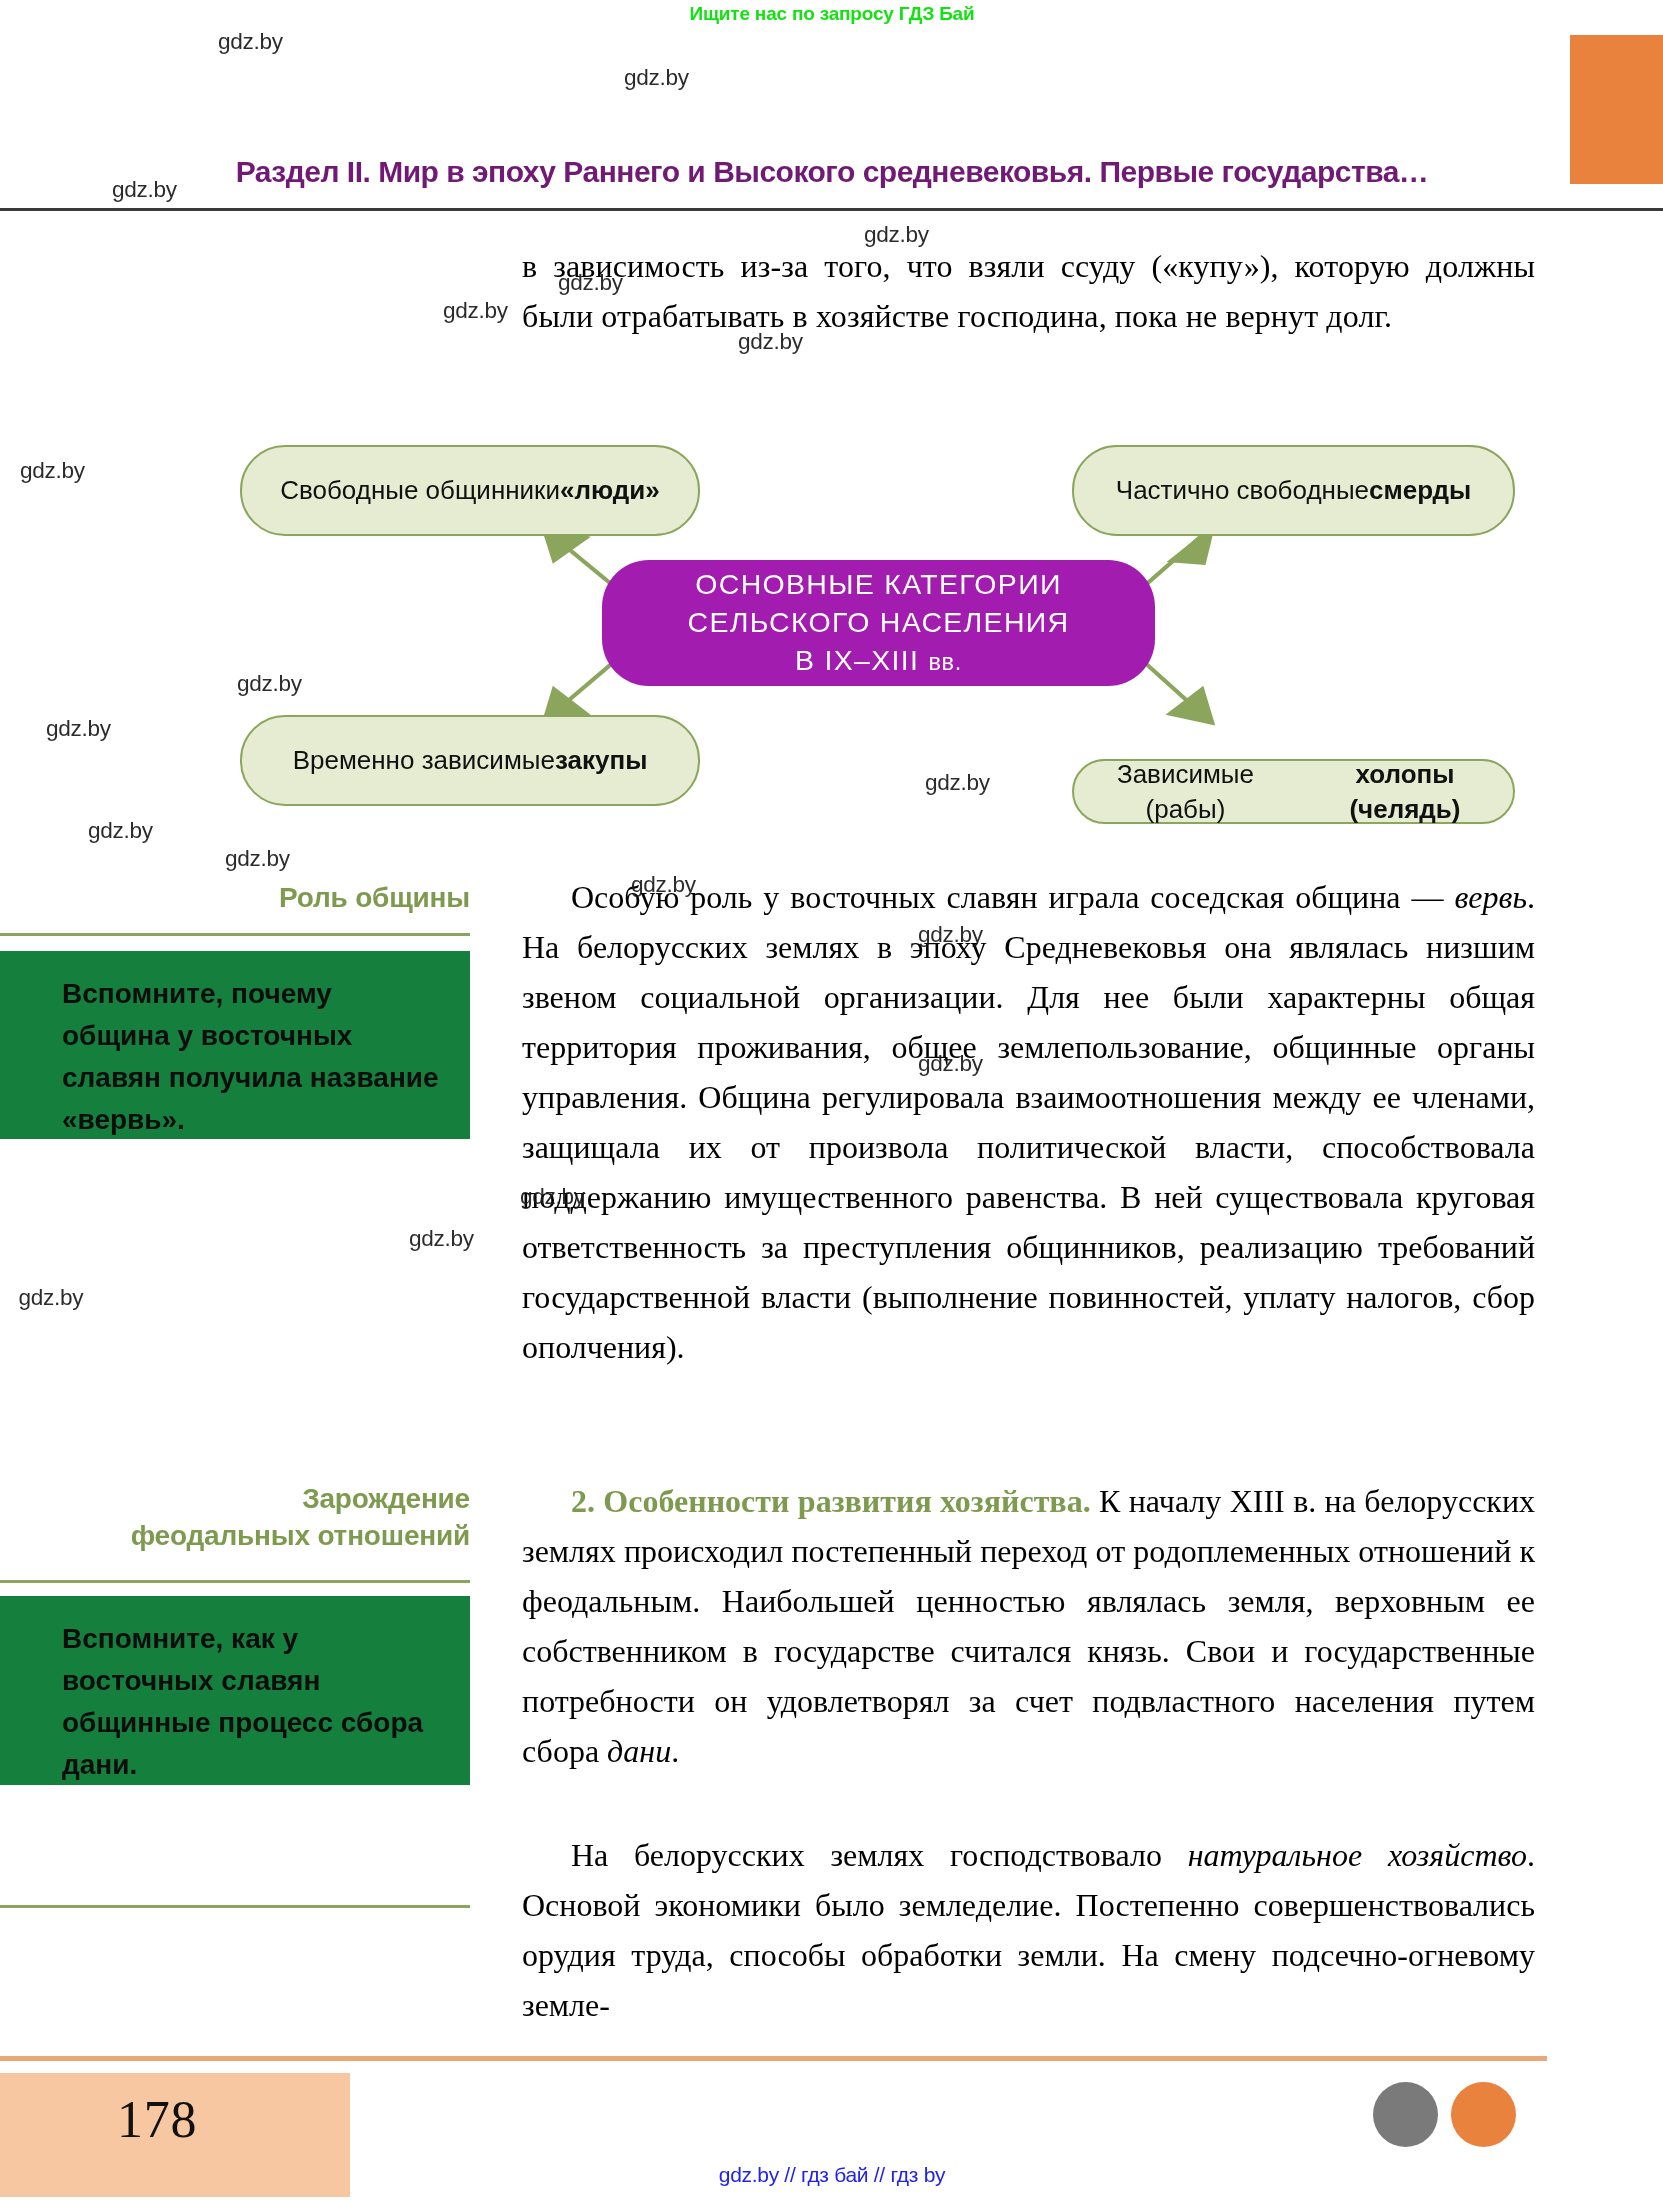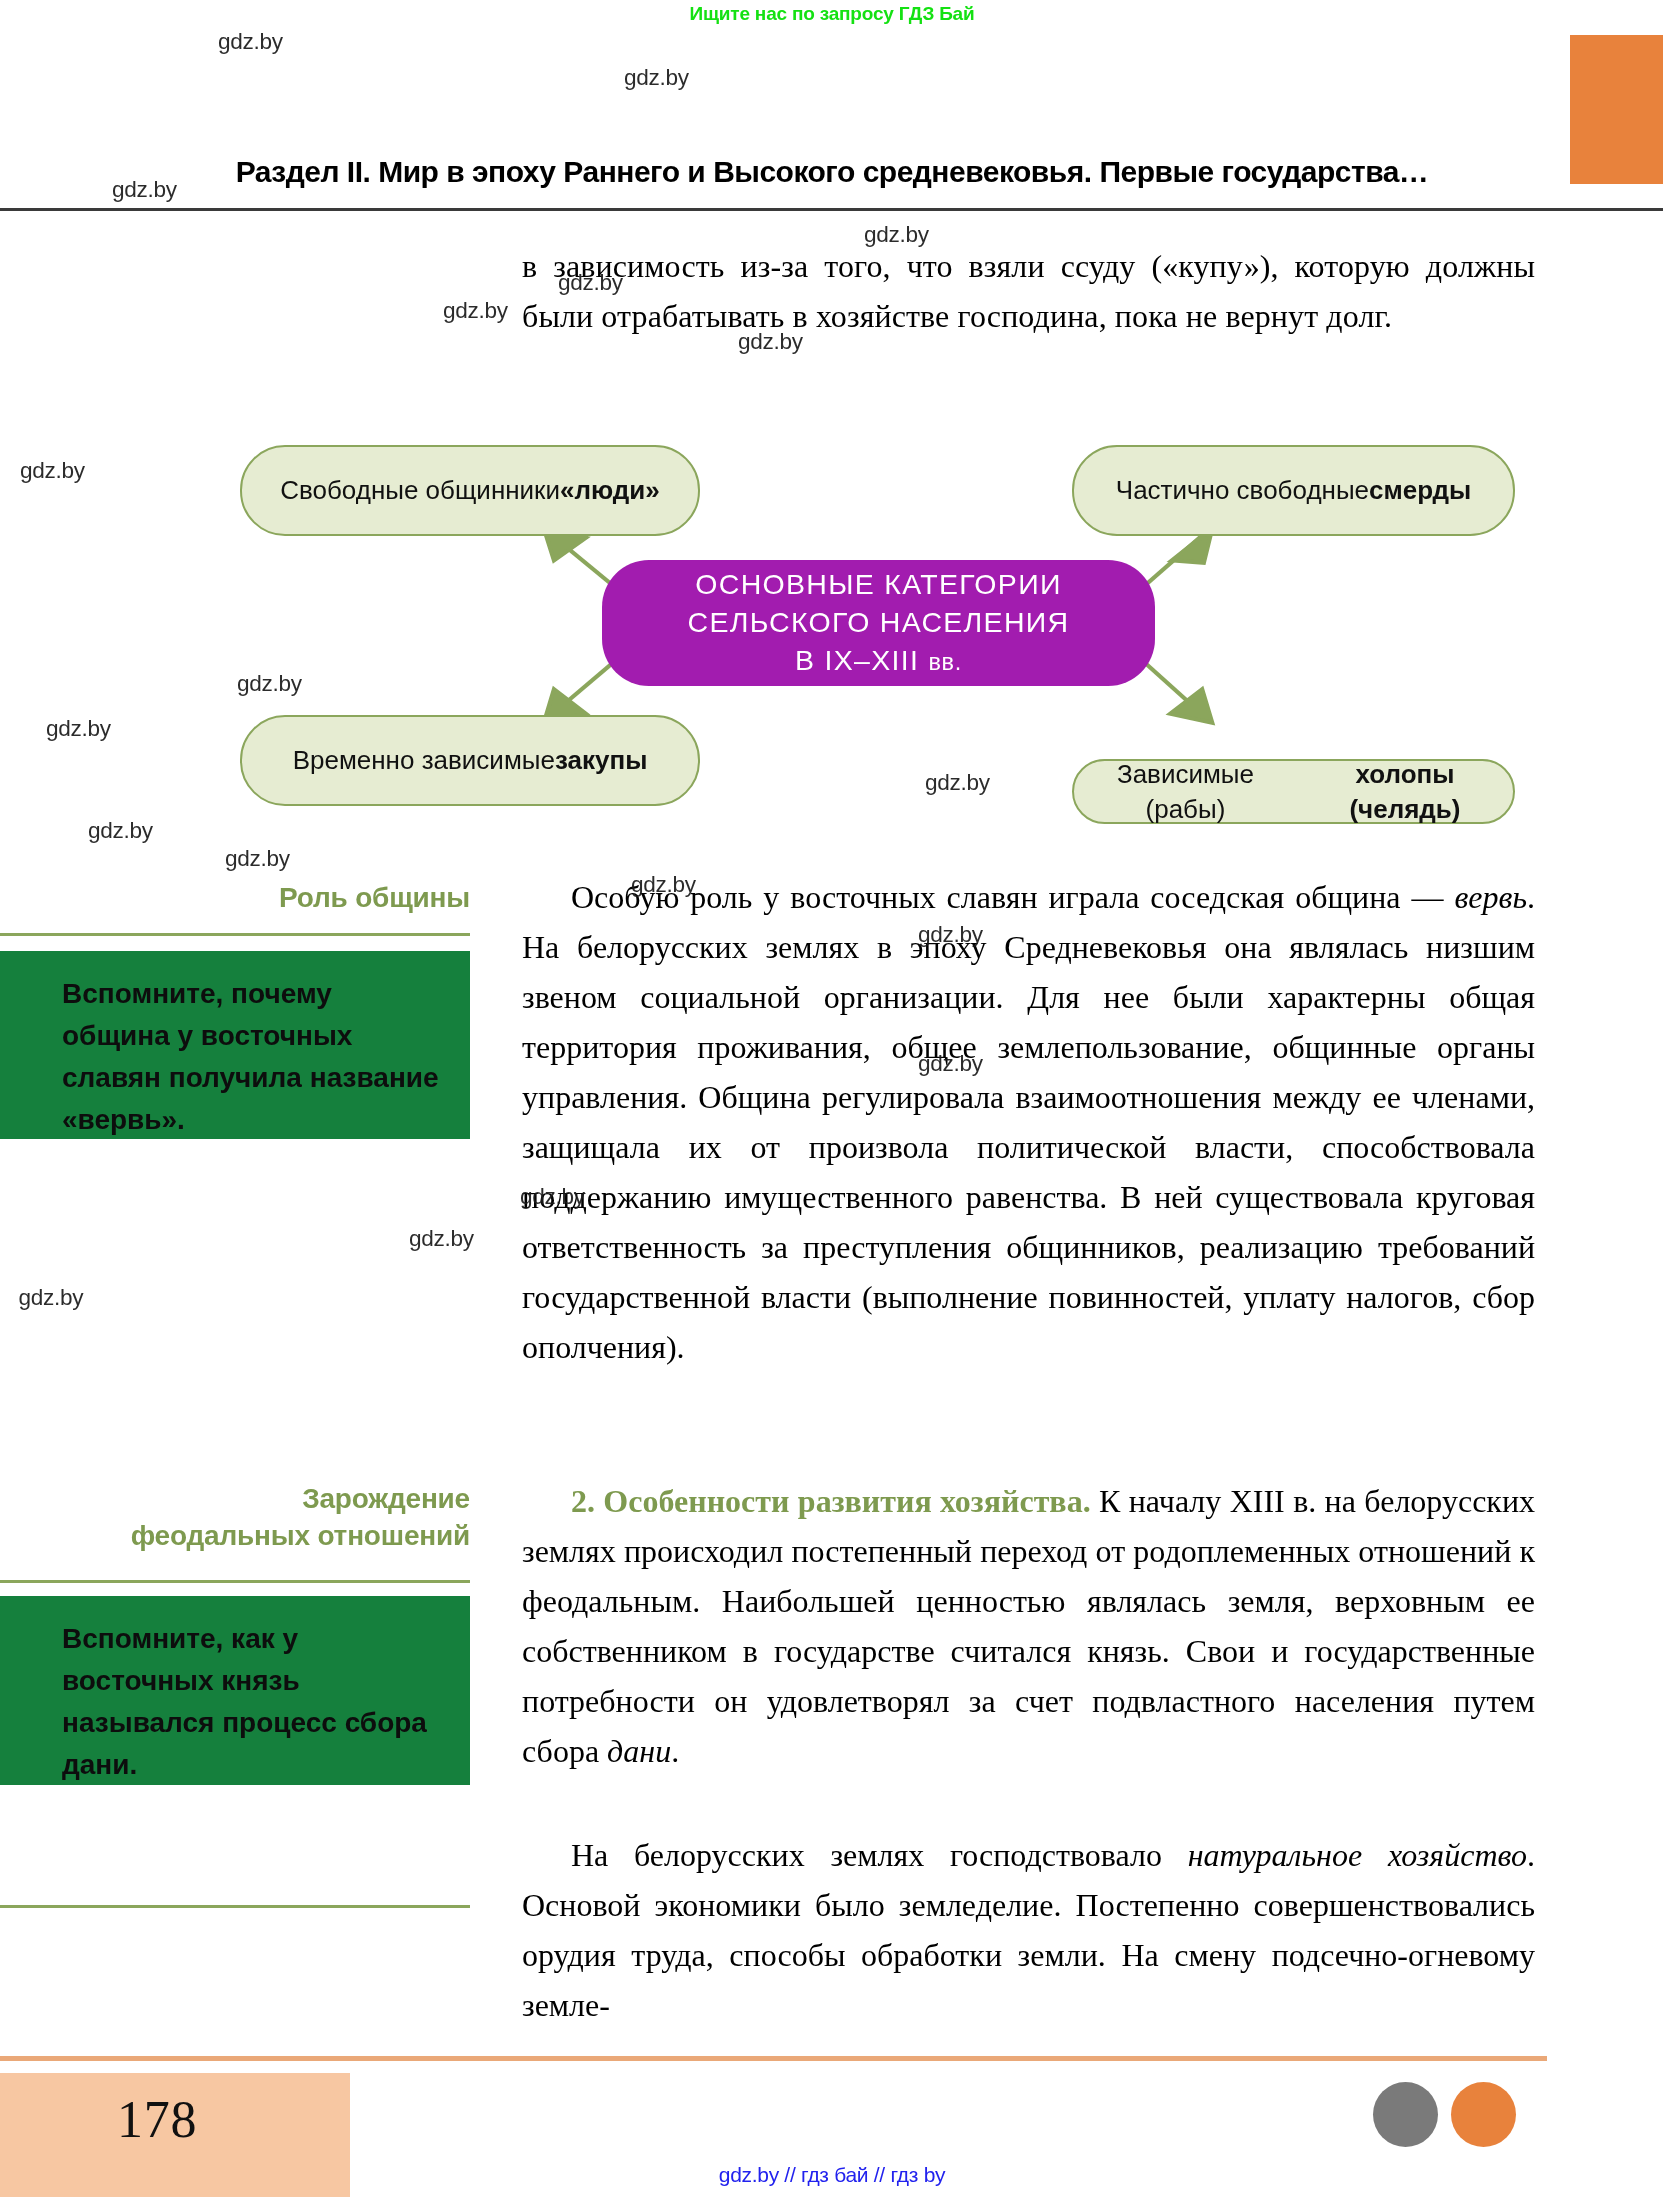--- a/index.html
+++ b/index.html
@@ -44,21 +44,21 @@
   }
 
   
   .header-title {
     position: absolute;
     left: 0; right: 0; top: 155px;
     text-align: center;
     font-family: "Liberation Sans", sans-serif;
     font-weight: bold;
     font-size: 30px;
-    color: #000000;
+    color: #701a75;
     letter-spacing: -0.5px;
   }
   .header-rule {
     position: absolute;
     left: 0; right: 0; top: 208px;
     height: 3.4px;
     background: #3a3a3a;
   }
   .header-orange-tab {
     position: absolute;
@@ -263,21 +263,21 @@
 <div class="side-rule" style="top:933px; width:470px;"></div>
 
 <div class="side-box" style="top:951px; width:470px; height:188px;">Вспомните, почему община у восточных славян получила название «вервь».</div>
 
 <div class="side-head" style="left:0; width:470px; top:1480px;">
   <div>Зарождение</div>
   <div>феодальных отношений</div>
 </div>
 <div class="side-rule" style="top:1580px; width:470px;"></div>
 
-<div class="side-box" style="top:1596px; width:470px; height:189px;">Вспомните, как у восточных князь назывался процесс сбора дани.</div>
+<div class="side-box" style="top:1596px; width:470px; height:189px;">Вспомните, как у восточных славян общинные процесс сбора дани.</div>
 
 <div class="side-head" style="left:0; width:470px; top:1807px;">
 </div>
 <div class="side-rule" style="top:1905px; width:470px;"></div>
 
 <div class="body-col" style="top:872px;">
     <p>
   <span>Особую роль у восточных славян играла соседская община — </span><span class="it">вервь</span><span>. На белорусских землях в эпоху Средневековья она являлась низшим звеном социальной организации. Для нее были характерны общая территория проживания, общее землепользование, общинные органы управления. Община регулировала взаимоотношения между ее членами, защищала их от произвола политической власти, способствовала поддержанию имущественного равенства. В ней существовала круговая ответственность за преступления общинников, реализацию требований государственной власти (выполнение повинностей, уплату налогов, сбор ополчения).</span>
 </p>
   </div>

